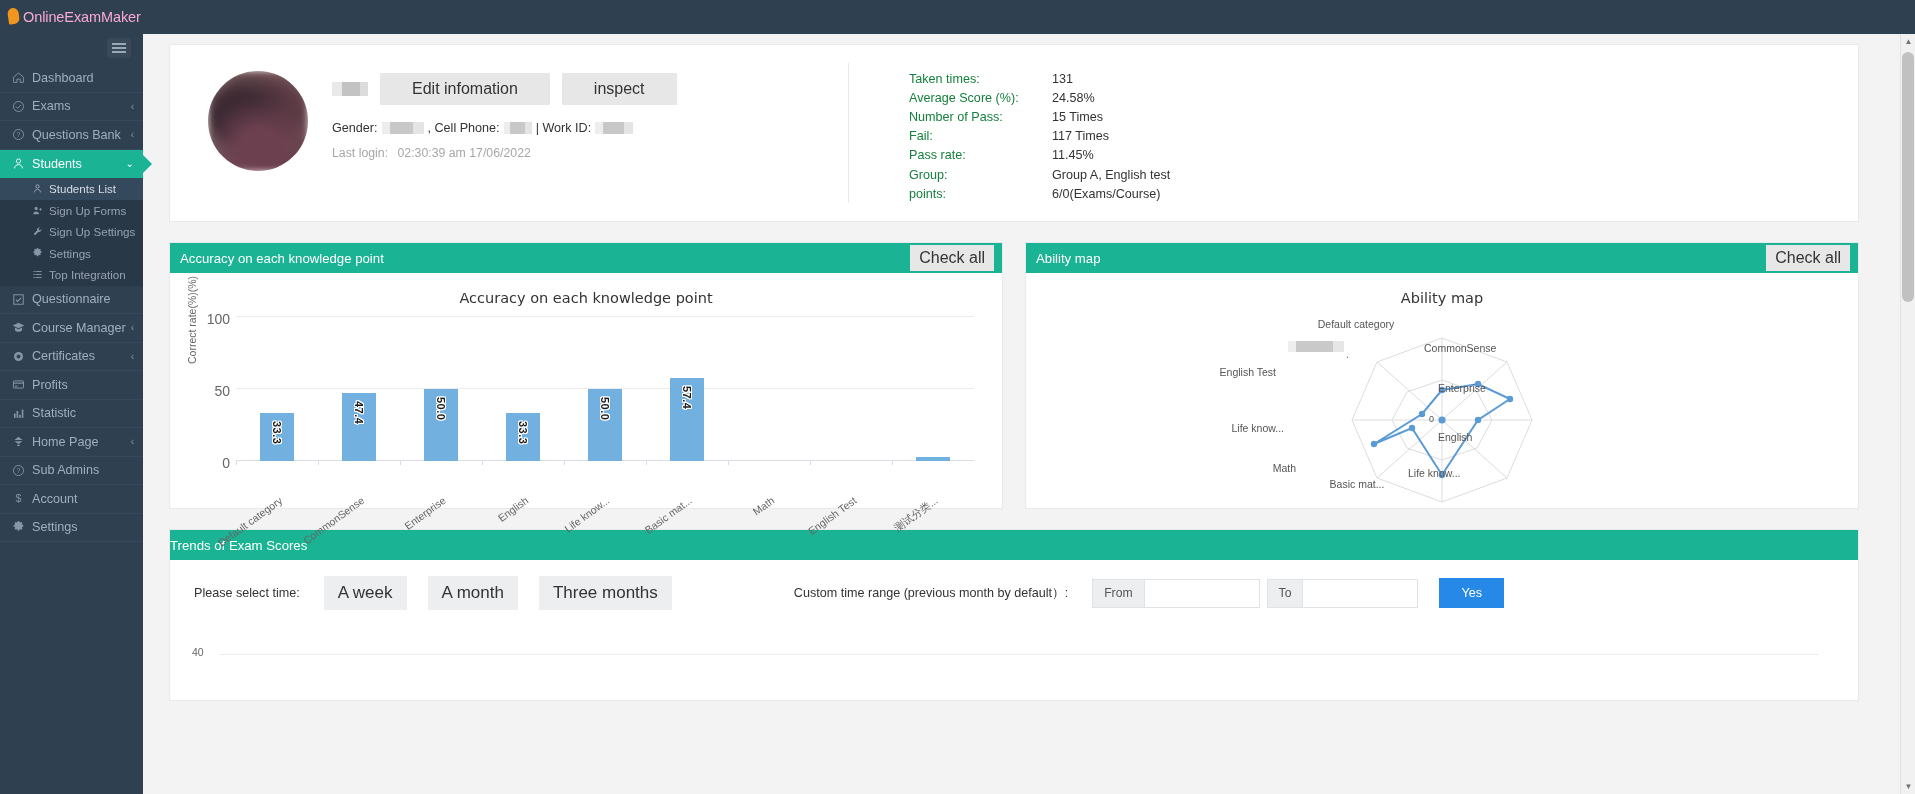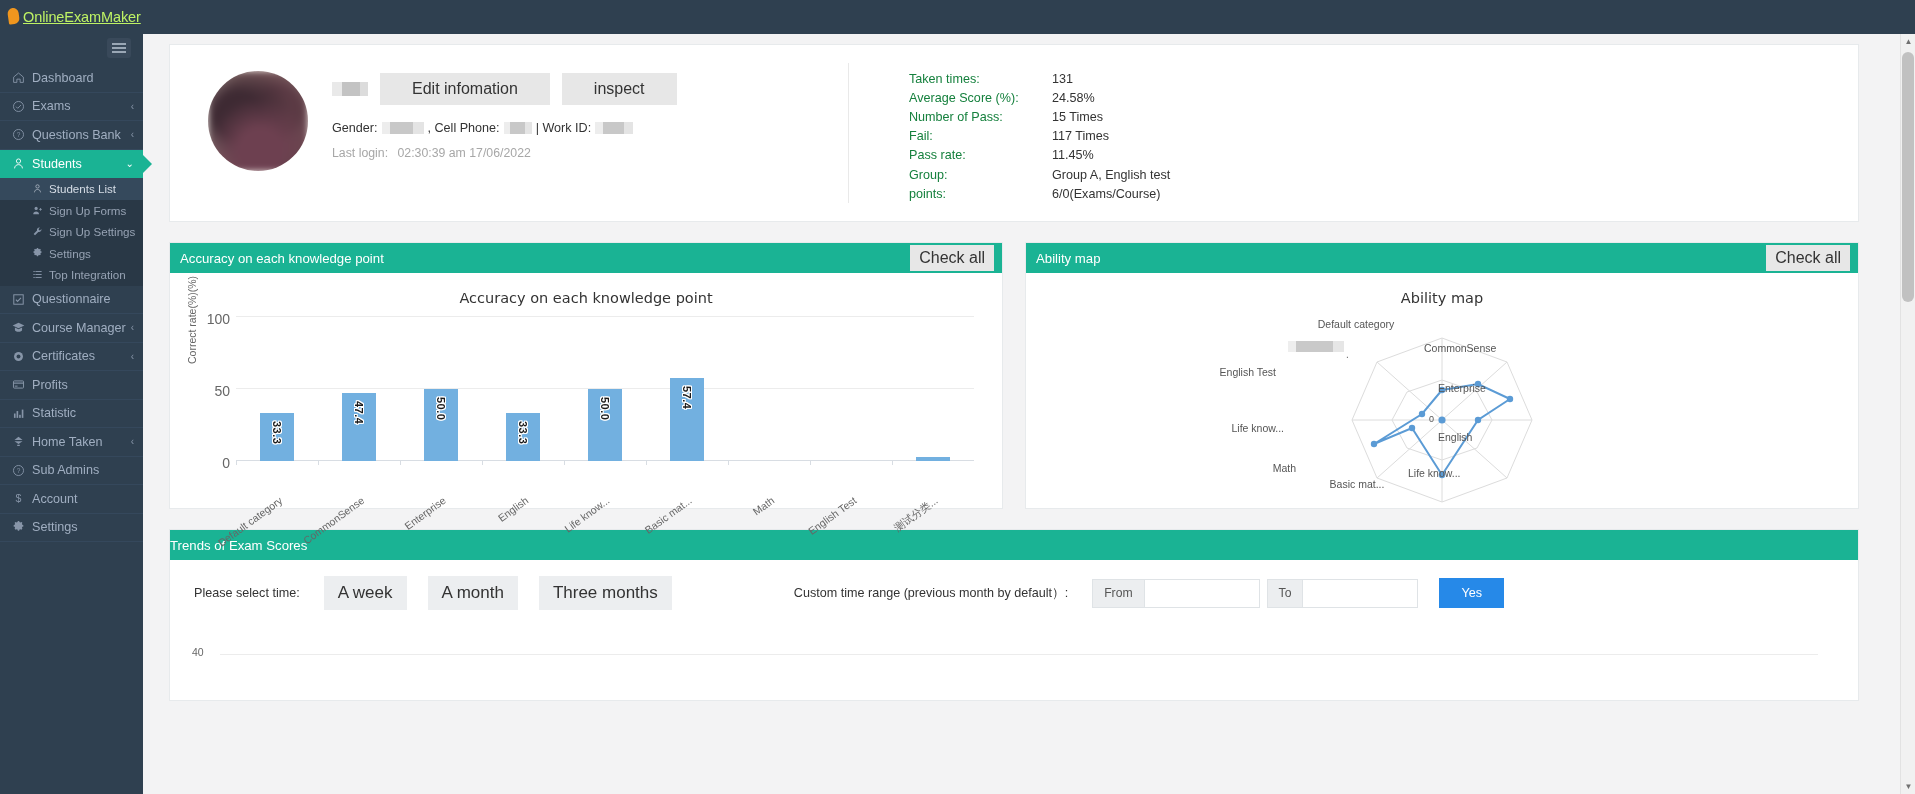--- a/index.html
+++ b/index.html
@@ -23,21 +23,21 @@
   .brand-mark {
     width: 15px; height: 20px; position: relative;
   }
   .brand-mark::before {
     content: ""; position: absolute; left: 2px; top: 1px;
     width: 11px; height: 16px; background: #f0961e;
     border-radius: 8px 8px 8px 2px;
     transform: rotate(-8deg);
   }
   .brand-text {
-    color: #bef264; font-size: 14.5px; letter-spacing: -0.1px; text-decoration: underline;
+    color: #f9a8d4; font-size: 14.5px; letter-spacing: -0.1px;
   }
   .topbar-right {
     margin-left: auto; display: flex; align-items: center; gap: 0px;
     padding-right: 14px; height: 34px;
   }
   .redact-red {
     width: 150px; height: 17px; background: #e8554e;
     margin-right: 18px; border-radius: 1px;
     background: linear-gradient(90deg,#e0544c 0%, #e6605a 30%, #d94c45 55%, #ef7d78 80%, #e2524b 100%);
   }
@@ -402,21 +402,21 @@
       </span>
       <span>Statistic</span>
     </div>
 
     <div class="nav-item">
       <span class="ico">
         <svg viewBox="0 0 16 16">
             <path fill="#8795a8" d="M8 2 3 6h10L8 2zM3 7.6h10L8 11 3 7.6zM6.4 12h3.2v1.4H6.4z"></path>
           </svg>
       </span>
-      <span>Home Taken</span>
+      <span>Home Page</span>
       <span class="chev">‹</span>
     </div>
 
     <div class="nav-item">
       <span class="ico">
         <svg viewBox="0 0 16 16">
             <circle cx="8" cy="8" r="6.2" fill="none" stroke="#8795a8" stroke-width="1.1"></circle>
             <text x="8" y="11.3" font-size="8" fill="#8795a8" text-anchor="middle" font-family="sans-serif">?</text>
           </svg>
       </span>

